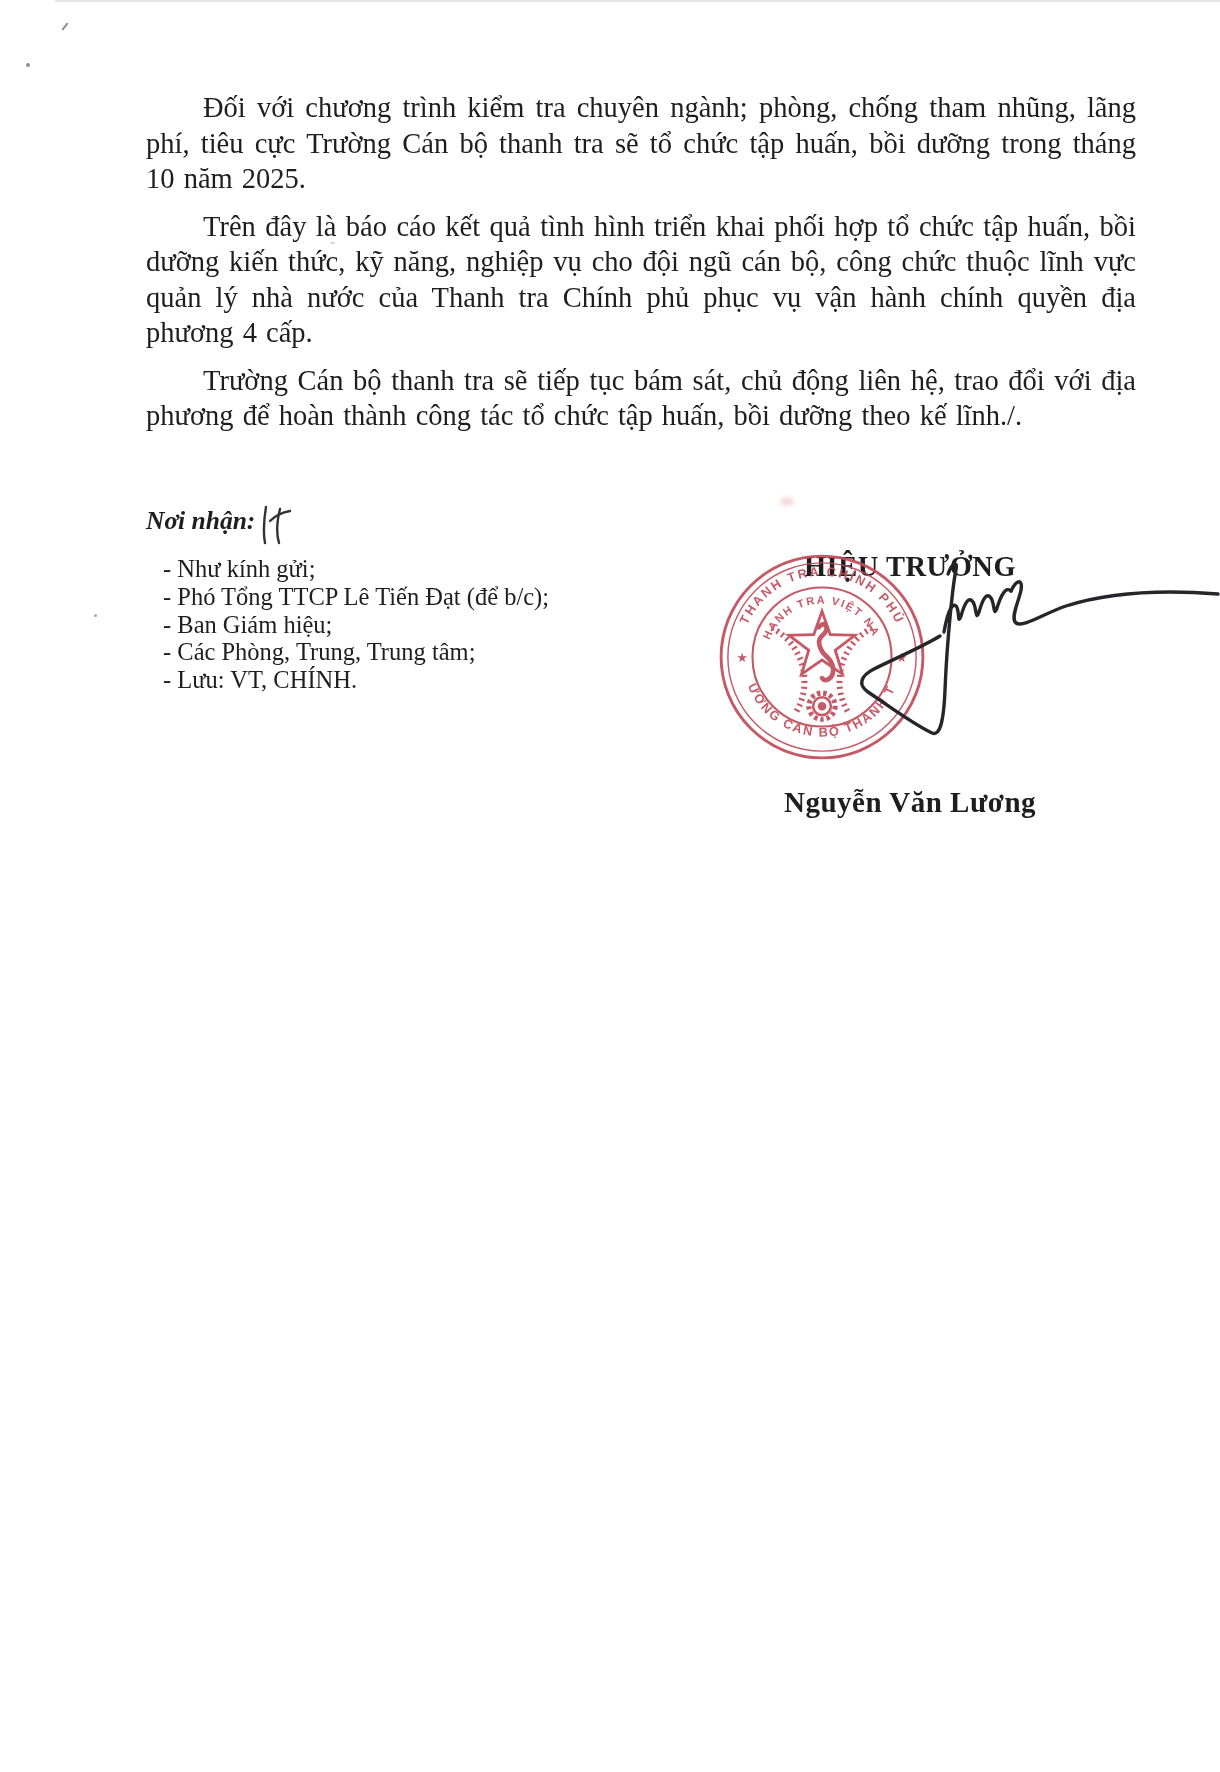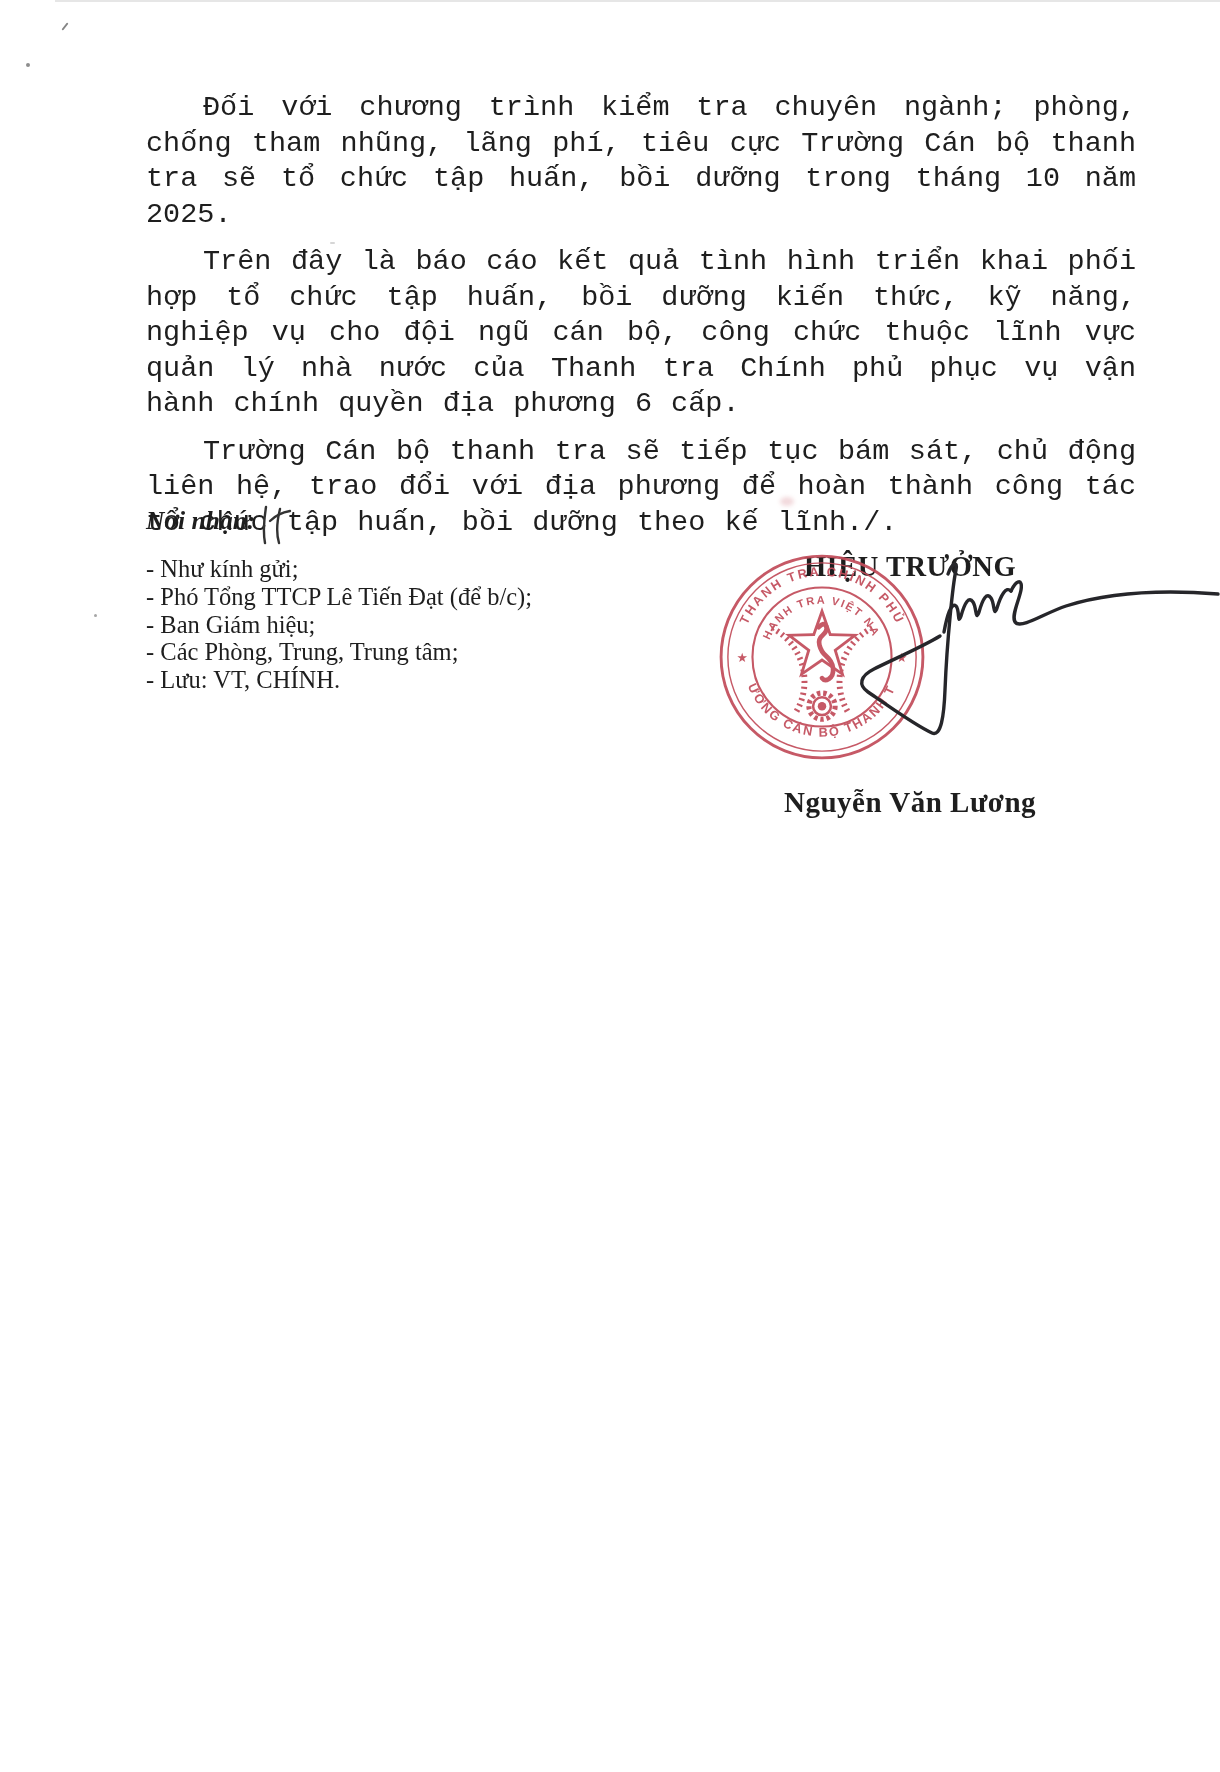--- a/index.html
+++ b/index.html
@@ -19,34 +19,33 @@
   .speck{position:absolute;background:#5c5c5c;}
   .speck.s1{left:64px;top:22px;width:2px;height:9px;border-radius:2px;transform:rotate(38deg);opacity:.75;}
   .speck.s2{left:26px;top:63px;width:4px;height:4px;border-radius:50%;opacity:.7;}
   .speck.s3{left:94px;top:614px;width:3px;height:3px;border-radius:50%;opacity:.55;}
   .speck.s4{left:330px;top:242px;width:5px;height:2px;border-radius:2px;opacity:.25;}
 
   .body-text{
     position:absolute;left:146px;top:90px;width:990px;
     font-size:28.5px;line-height:35.5px;
     text-align:justify;
-    font-family:Liberation Mono, monospace;
   }
   .body-text p{margin:0 0 12px 0;text-indent:57px;word-spacing:2px;}
 
   .recipients{
     position:absolute;left:146px;top:506px;width:480px;
   }
   .recipients .label-line{display:flex;align-items:flex-start;text-align:center;}
   .recipients .label{
     font-weight:bold;font-style:italic;font-size:25.5px;line-height:30px;
   }
   .notation-tick{margin-left:4px;margin-top:-4px;}
   .recipients ul{
-    list-style:none;margin:7px 0 0 0;padding:0;
+    list-style:none;margin:7px 0 0 17px;padding:0;
     font-size:24.5px;line-height:27.8px;
   }
 
   .sign-block{
     position:absolute;left:700px;top:506px;width:420px;text-align:center;margin-top:44px;
   }
   .sign-title{
     font-weight:bold;font-size:28.5px;letter-spacing:.5px;line-height:34px;
   }
   .signer-name{
@@ -85,21 +84,21 @@
 
   <div class="scan-edge"></div>
   <div class="speck s1"></div>
   <div class="speck s2"></div>
   <div class="speck s3"></div>
   <div class="speck s4"></div>
   <div class="smudge"></div>
 
   <div class="body-text">
     <p>Đối với chương trình kiểm tra chuyên ngành; phòng, chống tham nhũng, lãng phí, tiêu cực Trường Cán bộ thanh tra sẽ tổ chức tập huấn, bồi dưỡng trong tháng 10 năm 2025.</p>
-    <p>Trên đây là báo cáo kết quả tình hình triển khai phối hợp tổ chức tập huấn, bồi dưỡng kiến thức, kỹ năng, nghiệp vụ cho đội ngũ cán bộ, công chức thuộc lĩnh vực quản lý nhà nước của Thanh tra Chính phủ phục vụ vận hành chính quyền địa phương 6 cấp.</p>
+    <p>Trên đây là báo cáo kết quả tình hình triển khai phối hợp tổ chức tập huấn, bồi dưỡng kiến thức, kỹ năng, nghiệp vụ cho đội ngũ cán bộ, công chức thuộc lĩnh vực quản lý nhà nước của Thanh tra Chính phủ phục vụ vận hành chính quyền địa phương 4 cấp.</p>
     <p>Trường Cán bộ thanh tra sẽ tiếp tục bám sát, chủ động liên hệ, trao đổi với địa phương để hoàn thành công tác tổ chức tập huấn, bồi dưỡng theo kế lĩnh./.</p>
   </div>
 
   <div class="recipients">
     <div class="label-line">
       <span class="label">Nơi nhận:</span>
       <svg class="notation-tick" width="36" height="46" viewBox="0 0 36 46">
         <g fill="none" stroke="#333" stroke-width="2.4" stroke-linecap="round">
           <path d="M 7,5 C 5,17 4,30 6,41"></path>
           <path d="M 21,7 C 18,19 17,31 20,41"></path>

